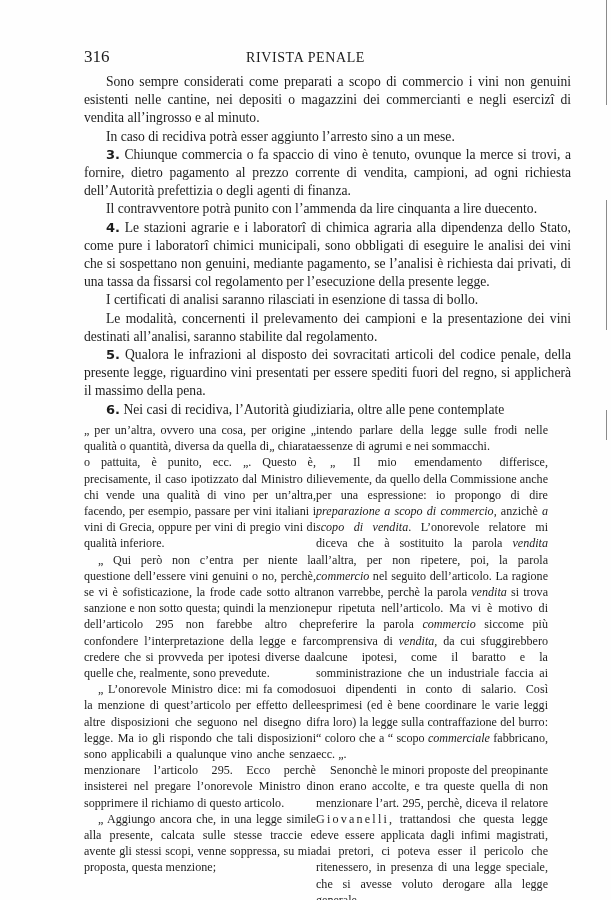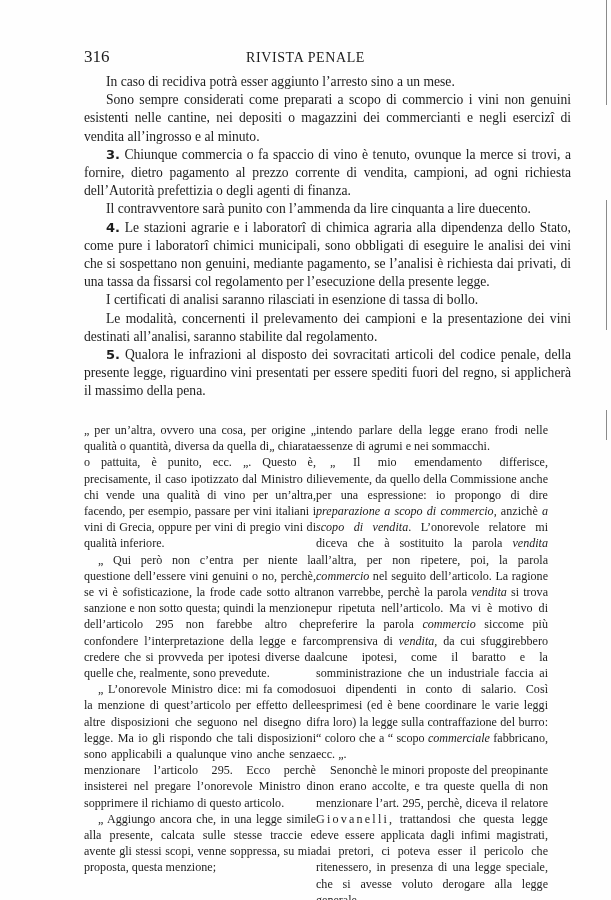--- a/index.html
+++ b/index.html
@@ -21,39 +21,40 @@
   .spaced { letter-spacing: 2.2px; margin-top: 29px; }
   .margin-line { position: absolute; left: 606px; width: 1px; background: #8a8a8a; }
 </style>
 </head>
 <body>
 
 <div class="page-number">316</div>
 <div class="running-head">RIVISTA PENALE</div>
 
 <div class="main-text">
+  <p><span>Sono sempre considerati come preparati a scopo di commercio i vini non genuini esistenti nelle cantine, nei depositi o magazzini dei commercianti e negli esercizî di vendita all’ingrosso e al minuto.</span></p>
   <p><span>In caso di recidiva potrà esser aggiunto l’arresto sino a un mese.</span></p>
-  <p><span>Sono sempre considerati come preparati a scopo di commercio i vini non genuini esistenti nelle cantine, nei depositi o magazzini dei commercianti e negli esercizî di vendita all’ingrosso e al minuto.</span></p>
   <p><span class="art-num">3.</span><span> Chiunque commercia o fa spaccio di vino è tenuto, ovunque la merce si trovi, a fornire, dietro pagamento al prezzo corrente di vendita, campioni, ad ogni richiesta dell’Autorità prefettizia o degli agenti di finanza.</span></p>
-  <p><span>Il contravventore sarà punito con l’ammenda da lire cinquanta a lire duecento.</span></p>
+  <p><span>Il contravventore potrà punito con l’ammenda da lire cinquanta a lire duecento.</span></p>
   <p><span class="art-num">4.</span><span> Le stazioni agrarie e i laboratorî di chimica agraria alla dipendenza dello Stato, come pure i laboratorî chimici municipali, sono obbligati di eseguire le analisi dei vini che si sospettano non genuini, mediante pagamento, se l’analisi è richiesta dai privati, di una tassa da fissarsi col regolamento per l’esecuzione della presente legge.</span></p>
   <p><span>I certificati di analisi saranno rilasciati in esenzione di tassa di bollo.</span></p>
   <p><span>Le modalità, concernenti il prelevamento dei campioni e la presentazione dei vini destinati all’analisi, saranno stabilite dal regolamento.</span></p>
   <p><span class="art-num">5.</span><span> Qualora le infrazioni al disposto dei sovracitati articoli del codice penale, della presente legge, riguardino vini presentati per essere spediti fuori del regno, si applicherà il massimo della pena.</span></p>
+  <p><span class="art-num">6.</span><span> Nei casi di recidiva, l’Autorità giudiziaria, oltre alle pene contemplate</span></p>
 </div>
 
 <div class="columns">
   <div class="col">
     <p class="no-indent">„ per un’altra, ovvero una cosa, per origine „ qualità o quantità, diversa da quella di„ chiarata o pattuita, è punito, ecc. „. Questo è, precisamente, il caso ipotizzato dal Ministro di chi vende una qualità di vino per un’altra, facendo, per esempio, passare per vini italiani i vini di Grecia, oppure per vini di pregio vini di qualità inferiore.</p>
     <p>„ Qui però non c’entra per niente la questione dell’essere vini genuini o no, perchè, se vi è sofisticazione, la frode cade sotto altra sanzione e non sotto questa; quindi la menzione dell’articolo 295 non farebbe altro che confondere l’interpretazione della legge e far credere che si provveda per ipotesi diverse da quelle che, realmente, sono prevedute.</p>
     <p>„ L’onorevole Ministro dice: mi fa comodo la menzione di quest’articolo per effetto delle altre disposizioni che seguono nel disegno di legge. Ma io gli rispondo che tali disposizioni sono applicabili a qualunque vino anche senza menzionare l’articolo 295. Ecco perchè insisterei nel pregare l’onorevole Ministro di sopprimere il richiamo di questo articolo.</p>
     <p>„ Aggiungo ancora che, in una legge simile alla presente, calcata sulle stesse traccie e avente gli stessi scopi, venne soppressa, su mia proposta, questa menzione;</p>
   </div>
   <div class="col">
-    <p class="no-indent">intendo parlare della legge erano frodi nelle essenze di agrumi e nei sommacchi.</p>
+    <p class="no-indent">intendo parlare della legge sulle frodi nelle essenze di agrumi e nei sommacchi.</p>
     <p><span>„ Il mio emendamento differisce, lievemente, da quello della Commissione anche per una espressione: io propongo di dire </span><em>preparazione a scopo di commercio</em><span>, anzichè </span><em>a scopo di vendita</em><span>. L’onorevole relatore mi diceva che à sostituito la parola </span><em>vendita</em><span> all’altra, per non ripetere, poi, la parola </span><em>commercio</em><span> nel seguito dell’articolo. La ragione non varrebbe, perchè la parola </span><em>vendita</em><span> si trova pur ripetuta nell’articolo. Ma vi è motivo di preferire la parola </span><em>commercio</em><span> siccome più comprensiva di </span><em>vendita</em><span>, da cui sfuggirebbero alcune ipotesi, come il baratto e la somministrazione che un industriale faccia ai suoi dipendenti in conto di salario. Così esprimesi (ed è bene coordinare le varie leggi fra loro) la legge sulla contraffazione del burro: “ coloro che a “ scopo </span><em>commerciale</em><span> fabbricano, ecc. „.</span></p>
     <p><span>Senonchè le minori proposte del preopinante non erano accolte, e tra queste quella di non menzionare l’art. 295, perchè, diceva il relatore </span><span class="spaced">Giovanelli</span><span>, trattandosi che questa legge deve essere applicata dagli infimi magistrati, dai pretori, ci poteva esser il pericolo che ritenessero, in presenza di una legge speciale, che si avesse voluto derogare alla legge generale.</span></p>
   </div>
 </div>
 
 <div class="margin-line" style="top:0;height:105px"></div>
 <div class="margin-line" style="top:200px;height:130px"></div>
 <div class="margin-line" style="top:410px;height:30px"></div>
 
 </body></html>

